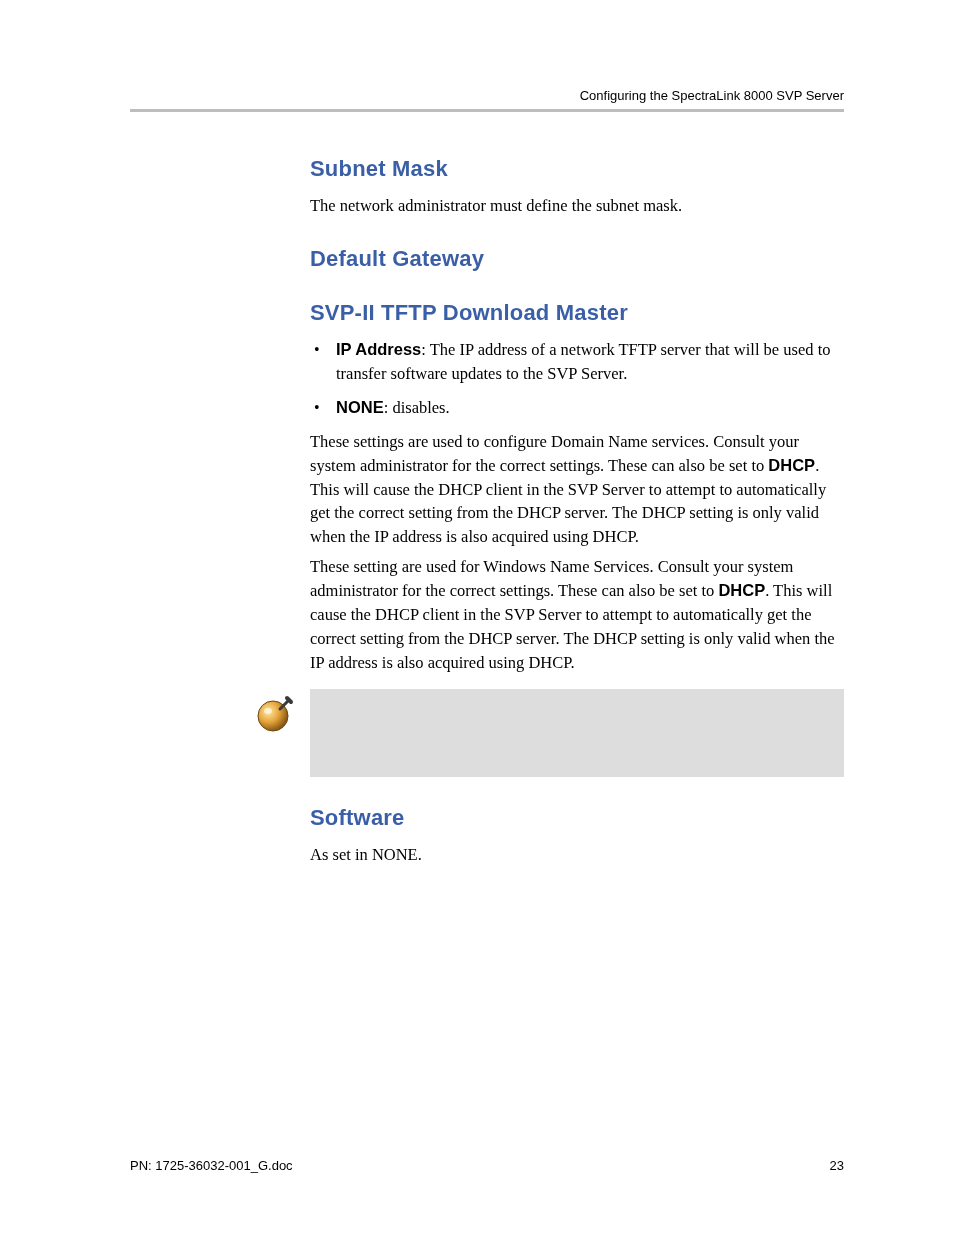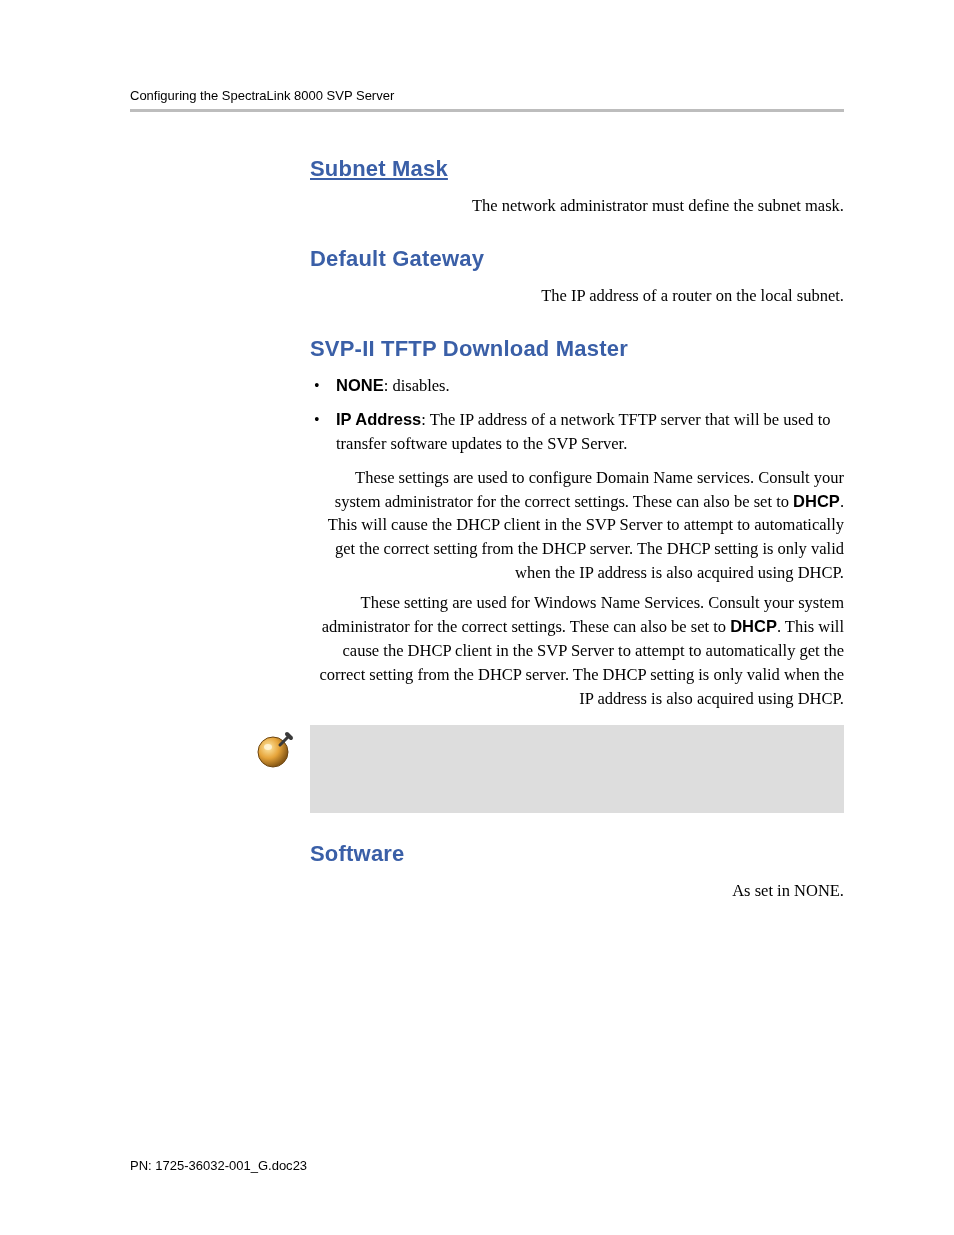--- a/index.html
+++ b/index.html
@@ -8,20 +8,21 @@
     height: 1235px;
     background: #fff;
     font-family: "Palatino Linotype", "Book Antiqua", Palatino, Georgia, serif;
     color: #000;
     position: relative;
   }
   .page {
     padding: 88px 110px 0 130px;
   }
   .running-head {
+    text-align: right;
     font-family: "Trebuchet MS", "Lucida Sans", Arial, sans-serif;
     font-size: 13px;
     color: #000;
     margin-bottom: 6px;
   }
   .rule {
     border: none;
     border-top: 3px solid #bdbdbd;
     margin-bottom: 44px;
   }
@@ -30,27 +31,26 @@
   }
   h2 {
     font-family: "Trebuchet MS", "Lucida Sans", Arial, sans-serif;
     color: #3a5fa7;
     font-size: 22px;
     font-weight: 700;
     margin-top: 28px;
     margin-bottom: 12px;
     letter-spacing: 0.2px;
   }
-  h2.first { margin-top: 16px; text-decoration: underline; }
+  h2.first { margin-top: 16px; }
   p {
     font-size: 16.5px;
     line-height: 1.45;
     margin-bottom: 6px;
     color: #000;
-    text-align: right;
   }
   ul {
     list-style: none;
     margin: 10px 0 4px 0;
   }
   ul li {
     position: relative;
     padding-left: 26px;
     font-size: 16.5px;
     line-height: 1.45;
@@ -79,47 +79,47 @@
     flex: 1;
     background: #dddddd;
     min-height: 88px;
   }
   .footer {
     position: absolute;
     bottom: 62px;
     left: 130px;
     right: 110px;
     display: flex;
+    justify-content: space-between;
     font-family: "Trebuchet MS", "Lucida Sans", Arial, sans-serif;
     font-size: 13px;
   }
   .section-row { display: flex; }
 </style>
 </head>
 <body>
 
 <div class="page">
   <div class="running-head">Configuring the SpectraLink 8000 SVP Server</div>
   <hr class="rule">
 
   <div class="content">
 
     <h2 class="first">Subnet Mask</h2>
     <p>The network administrator must define the subnet mask.</p>
 
     <h2>Default Gateway</h2>
-    <p>The IP address of a router on the local subnet.</p>
 
     <h2>SVP-II TFTP Download Master</h2>
     <ul>
       <li>
-        <span class="sans-bold">NONE</span><span>: disables.</span>
+        <span class="sans-bold">IP Address</span><span>: The IP address of a network TFTP server that will be used to transfer software updates to the SVP Server.</span>
       </li>
       <li>
-        <span class="sans-bold">IP Address</span><span>: The IP address of a network TFTP server that will be used to transfer software updates to the SVP Server.</span>
+        <span class="sans-bold">NONE</span><span>: disables.</span>
       </li>
     </ul>
 
     <p>
       <span>These settings are used to configure Domain Name services. Consult your system administrator for the correct settings. These can also be set to </span><span class="sans-bold">DHCP</span><span>. This will cause the DHCP client in the SVP Server to attempt to automatically get the correct setting from the DHCP server. The DHCP setting is only valid when the IP address is also acquired using DHCP.</span>
     </p>
 
     <p>
       <span>These setting are used for Windows Name Services. Consult your system administrator for the correct settings. These can also be set to </span><span class="sans-bold">DHCP</span><span>. This will cause the DHCP client in the SVP Server to attempt to automatically get the correct setting from the DHCP server. The DHCP setting is only valid when the IP address is also acquired using DHCP.</span>
     </p>

